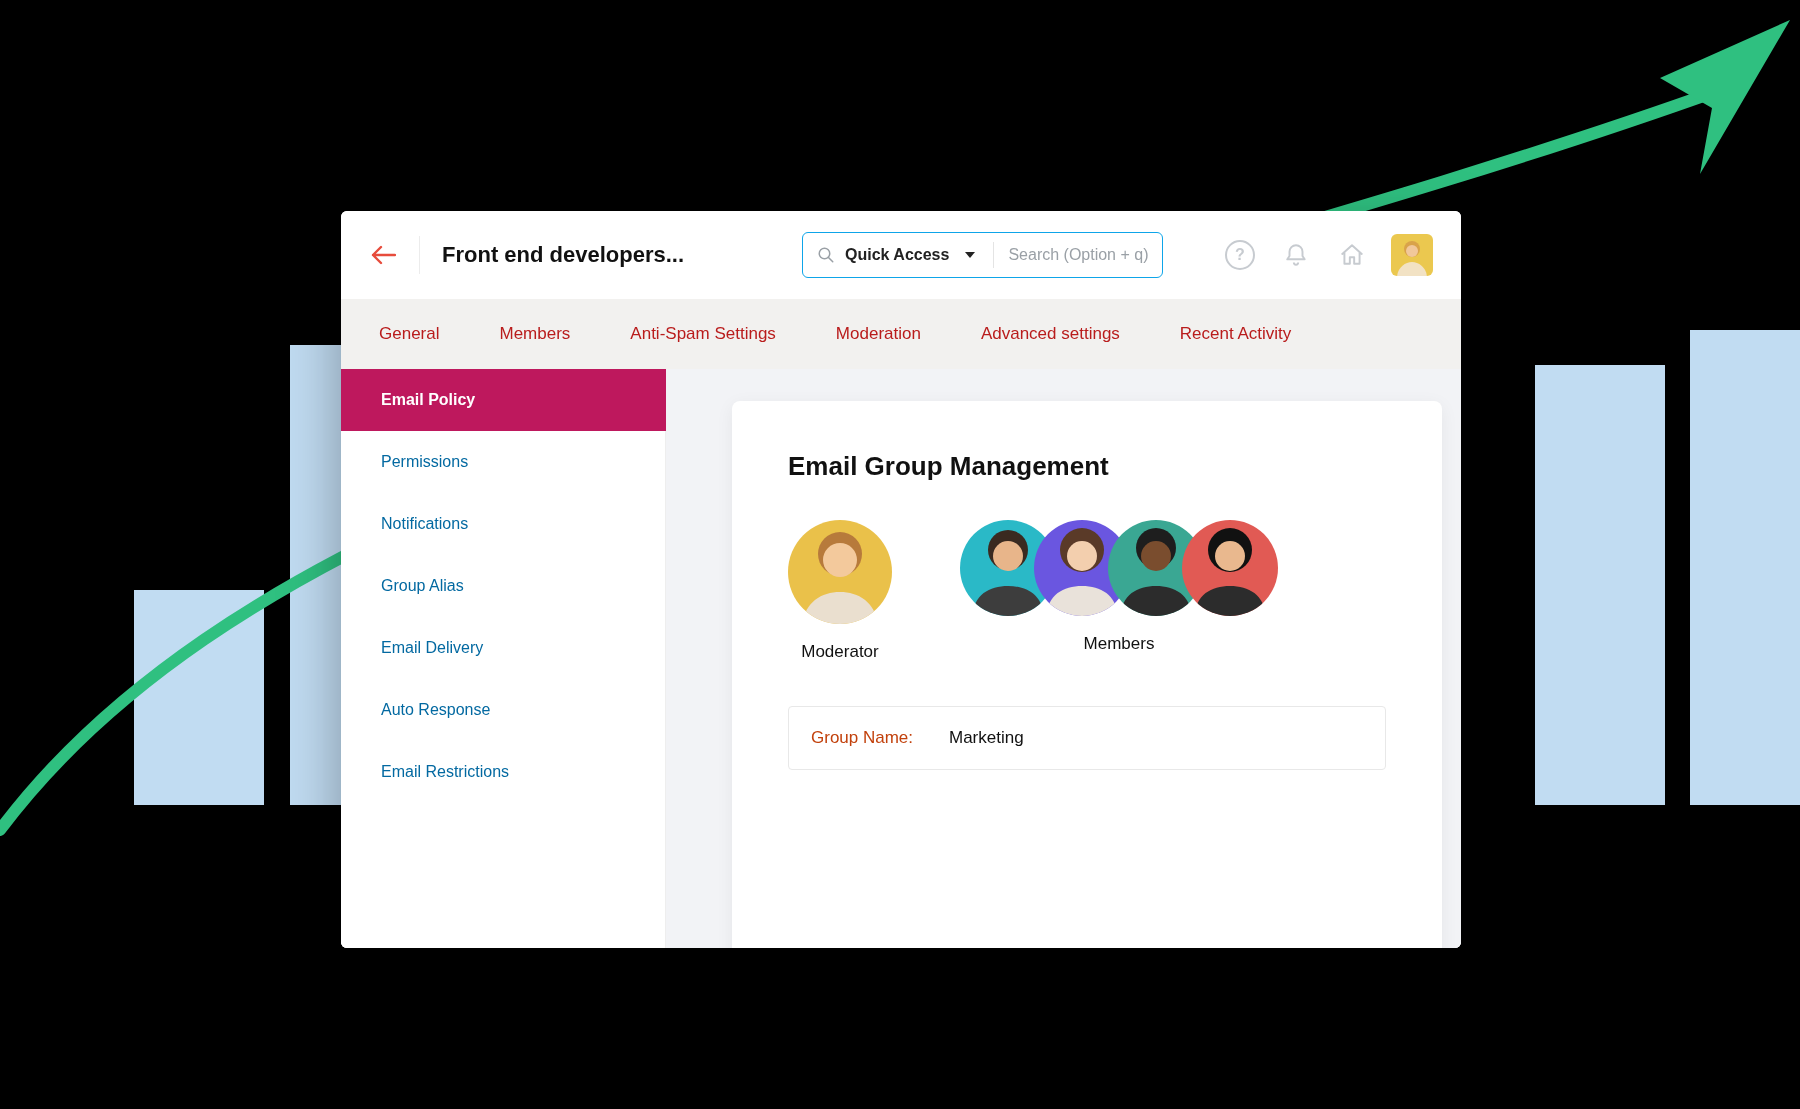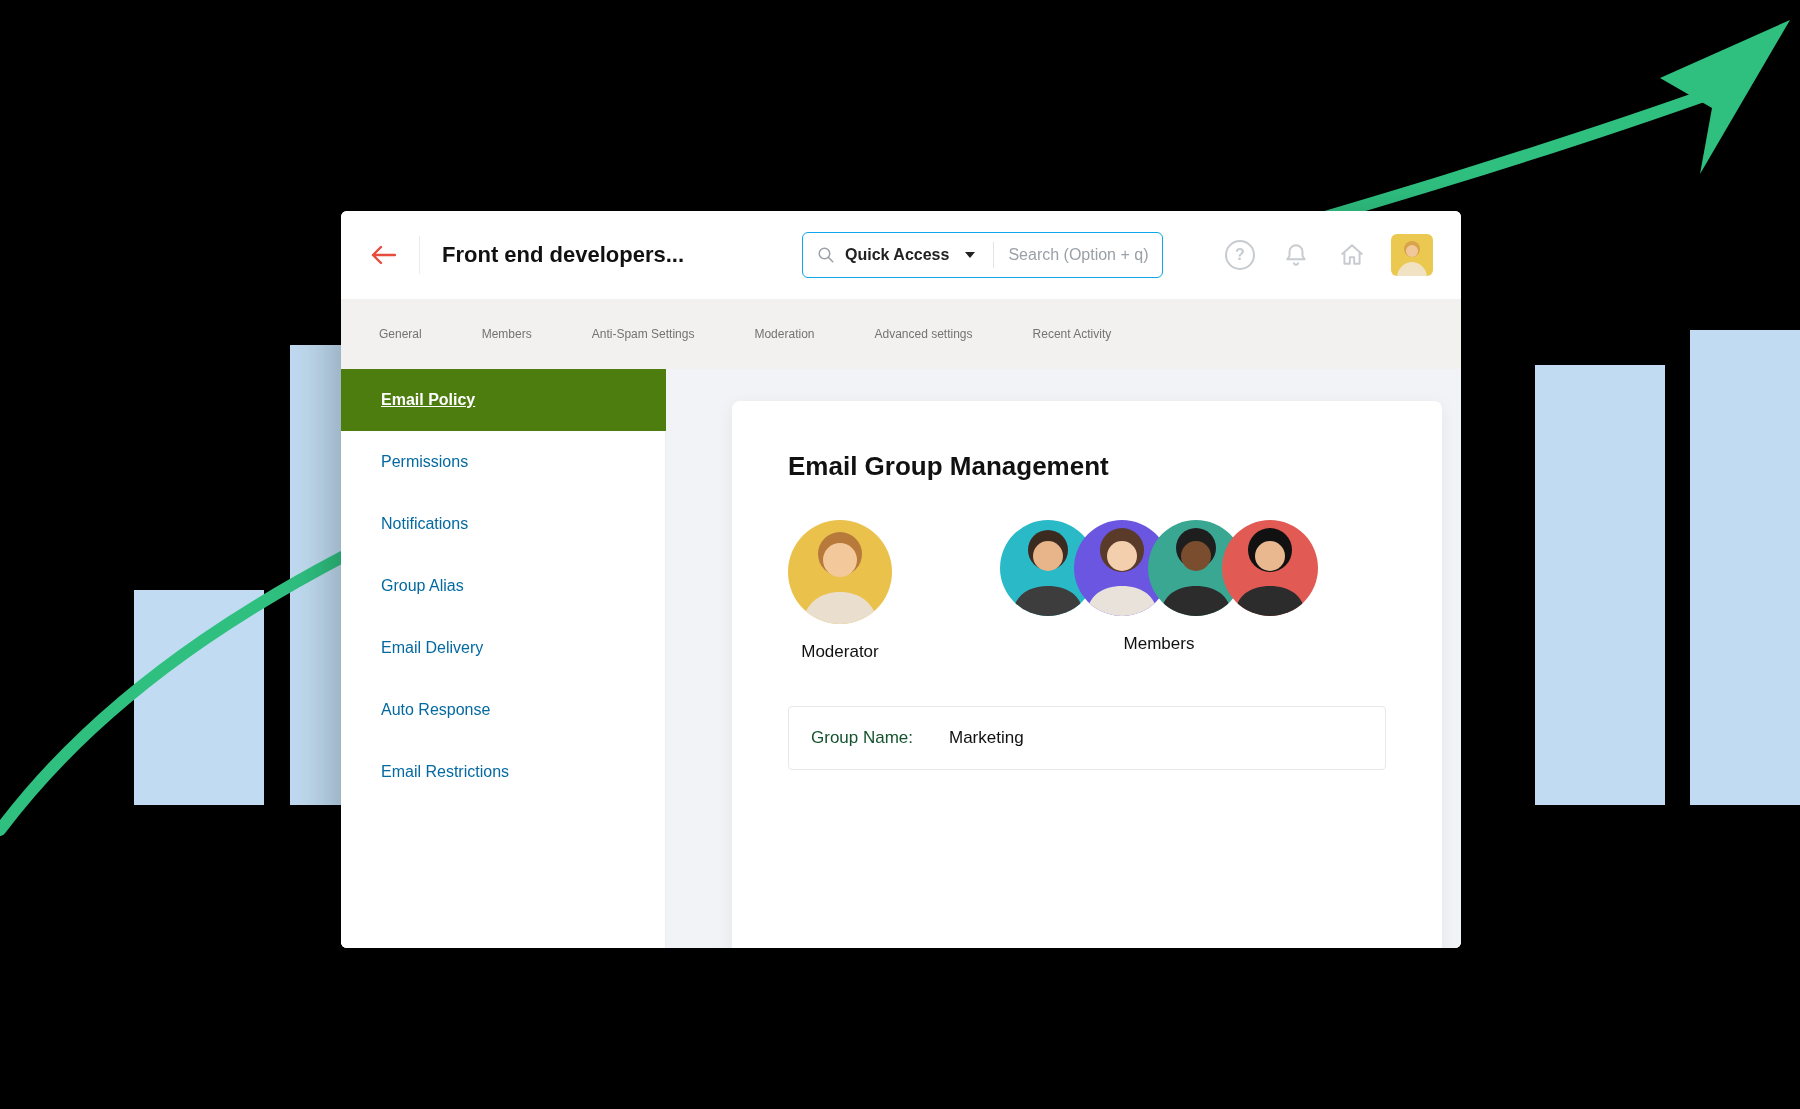--- a/index.html
+++ b/index.html
@@ -31,48 +31,48 @@
     .caret { width:0; height:0; border-left:5px solid transparent; border-right:5px solid transparent; border-top:6px solid #222; margin-left:6px;}
     .qa-sep { width:1px; height:26px; background:#e4e4e4; margin:0 4px 0 8px;}
     .search-ph { font-size:16px; color:#9aa0a6; }
     .hdr-flex { flex:1; }
     .icon-btn { width:34px; height:34px; display:flex; align-items:center; justify-content:center; color:#b9bec4; cursor:pointer;}
     .icon-circle { width:30px; height:30px; border:2px solid #c7cbd0; border-radius:50%; display:flex; align-items:center; justify-content:center; color:#c7cbd0; font-weight:600; font-size:16px;}
     .avatar-sm { width:42px; height:42px; border-radius:6px; background:#ebc84f; position:relative; overflow:hidden; cursor:pointer;}
 
     
     .tabs { display:flex; align-items:center; height:70px; background:#f2f1ef; padding:0 38px; gap:60px;}
-    .tab { font-size:12px; color:#737373; cursor:pointer; white-space:nowrap;}
+    .tab { font-size:17px; color:#b91c1c; cursor:pointer; white-space:nowrap;}
 
     
     .body { display:flex; height:calc(100% - 88px - 70px); background:#f7f8f9;}
     .sidebar { width:325px; background:#fff; padding-top:0; box-shadow: inset -1px 0 0 #eee;}
     .side-item { height:62px; display:flex; align-items:center; padding-left:40px; font-size:16px; color:#0369a1; cursor:pointer;}
-    .side-item.active { background:#4d7c0f; color:#fff; font-weight:600;text-decoration:underline;}
+    .side-item.active { background:#be185d; color:#fff; font-weight:600;}
 
     .main { flex:1; position:relative; background:#f2f3f6;text-decoration:underline;}
     .card {
       position:absolute; left:66px; top:32px; width:710px; min-height:600px;
       background:#fff; border-radius:8px; box-shadow:0 4px 18px rgba(0,0,0,0.06);
       padding:50px 56px;
     }
     .card-title { font-size:26px; font-weight:700; color:#111; margin-bottom:38px;}
-    .people-row { display:flex; align-items:flex-start; gap:108px; margin-bottom:44px;}
+    .people-row { display:flex; align-items:flex-start; gap:68px; margin-bottom:44px;}
     .role-col { display:flex; flex-direction:column; align-items:center; gap:18px;}
     .role-label { font-size:17px; color:#111;}
     .avatar-lg { width:104px; height:104px; border-radius:50%; position:relative; overflow:hidden;}
     .avatar-stack { display:flex; }
     .avatar-md { width:96px; height:96px; border-radius:50%; position:relative; overflow:hidden; margin-left:-22px;}
     .avatar-md:first-child { margin-left:0;}
 
     .field-row {
       border:1px solid #e8e8e8; border-radius:4px; height:64px;
       display:flex; align-items:center; padding:0 22px; margin-bottom:22px; gap:28px;
     }
-    .field-label { font-size:17px; color:#14532d; min-width:110px;}
+    .field-label { font-size:17px; color:#c2410c; min-width:110px;}
     .field-label.wide { min-width:190px;}
     .field-value { font-size:17px; color:#111;}
 
     
     .person-svg { position:absolute; inset:0; }
   </style>
 </head>
 <body>
 
 <div class="bg-bars">

